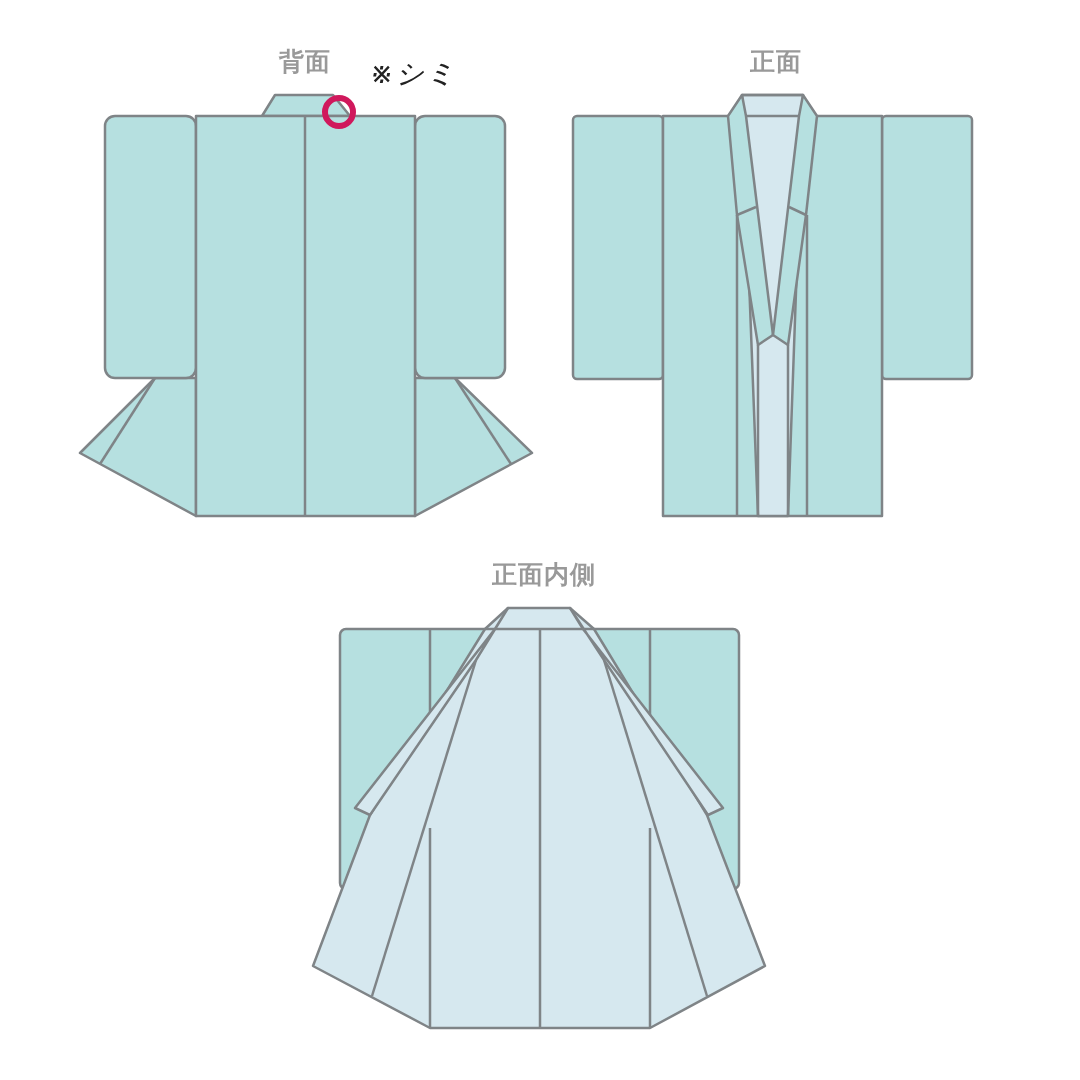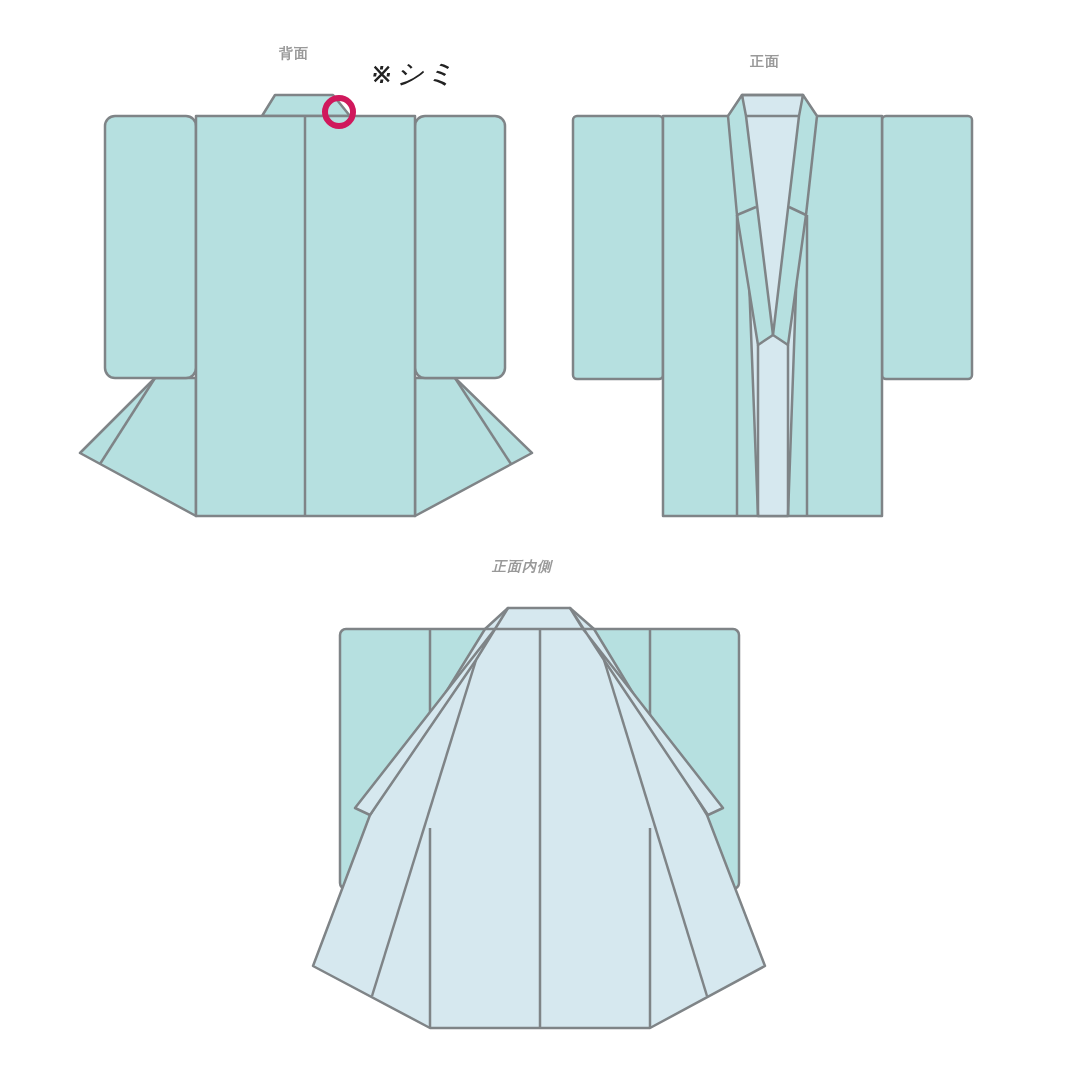--- a/index.html
+++ b/index.html
@@ -1,27 +1,27 @@
 <!DOCTYPE html>
 <html><head>
 <meta charset="utf-8">
 <style>
   html, body { margin: 0; padding: 0; background: #ffffff; }
   body { width: 1080px; height: 1080px; position: relative; overflow: hidden; font-family: "DejaVu Sans", sans-serif; }
-  .label { position: absolute; font-weight: bold; color: #999999; font-size: 14px; letter-spacing: 1px; }
+  .label { position: absolute; font-weight: bold; color: #999999; font-size: 25px; letter-spacing: 1px; }
   .note { position: absolute; color: #222222; font-size: 28px; letter-spacing: 2px; font-style: italic; }
   svg { position: absolute; left: 0; top: 0; }
 </style>
 </head>
 <body>
 
 <div class="label" style="left:279px; top:45px;">背面</div>
 <div class="note" style="left:370px; top:55px;">※シミ</div>
-<div class="label" style="left:750px; top:45px;margin-top:8px;">正面</div>
-<div class="label" style="left:492px; top:558px;font-style:italic;">正面内側</div>
+<div class="label" style="left:750px; top:45px;">正面</div>
+<div class="label" style="left:492px; top:558px;">正面内側</div>
 
 <svg width="1080" height="1080" viewBox="0 0 1080 1080">
   <g stroke="#7f8487" stroke-width="2.5" stroke-linejoin="round" fill="#b6e0e0">
 
     <g>
 
       <polygon points="262,116 275,95 333,95 350,116"></polygon>
 
       <polygon points="196,378 155,378 80,453 196,516"></polygon>
       <line x1="155" y1="378" x2="100" y2="464"></line>

